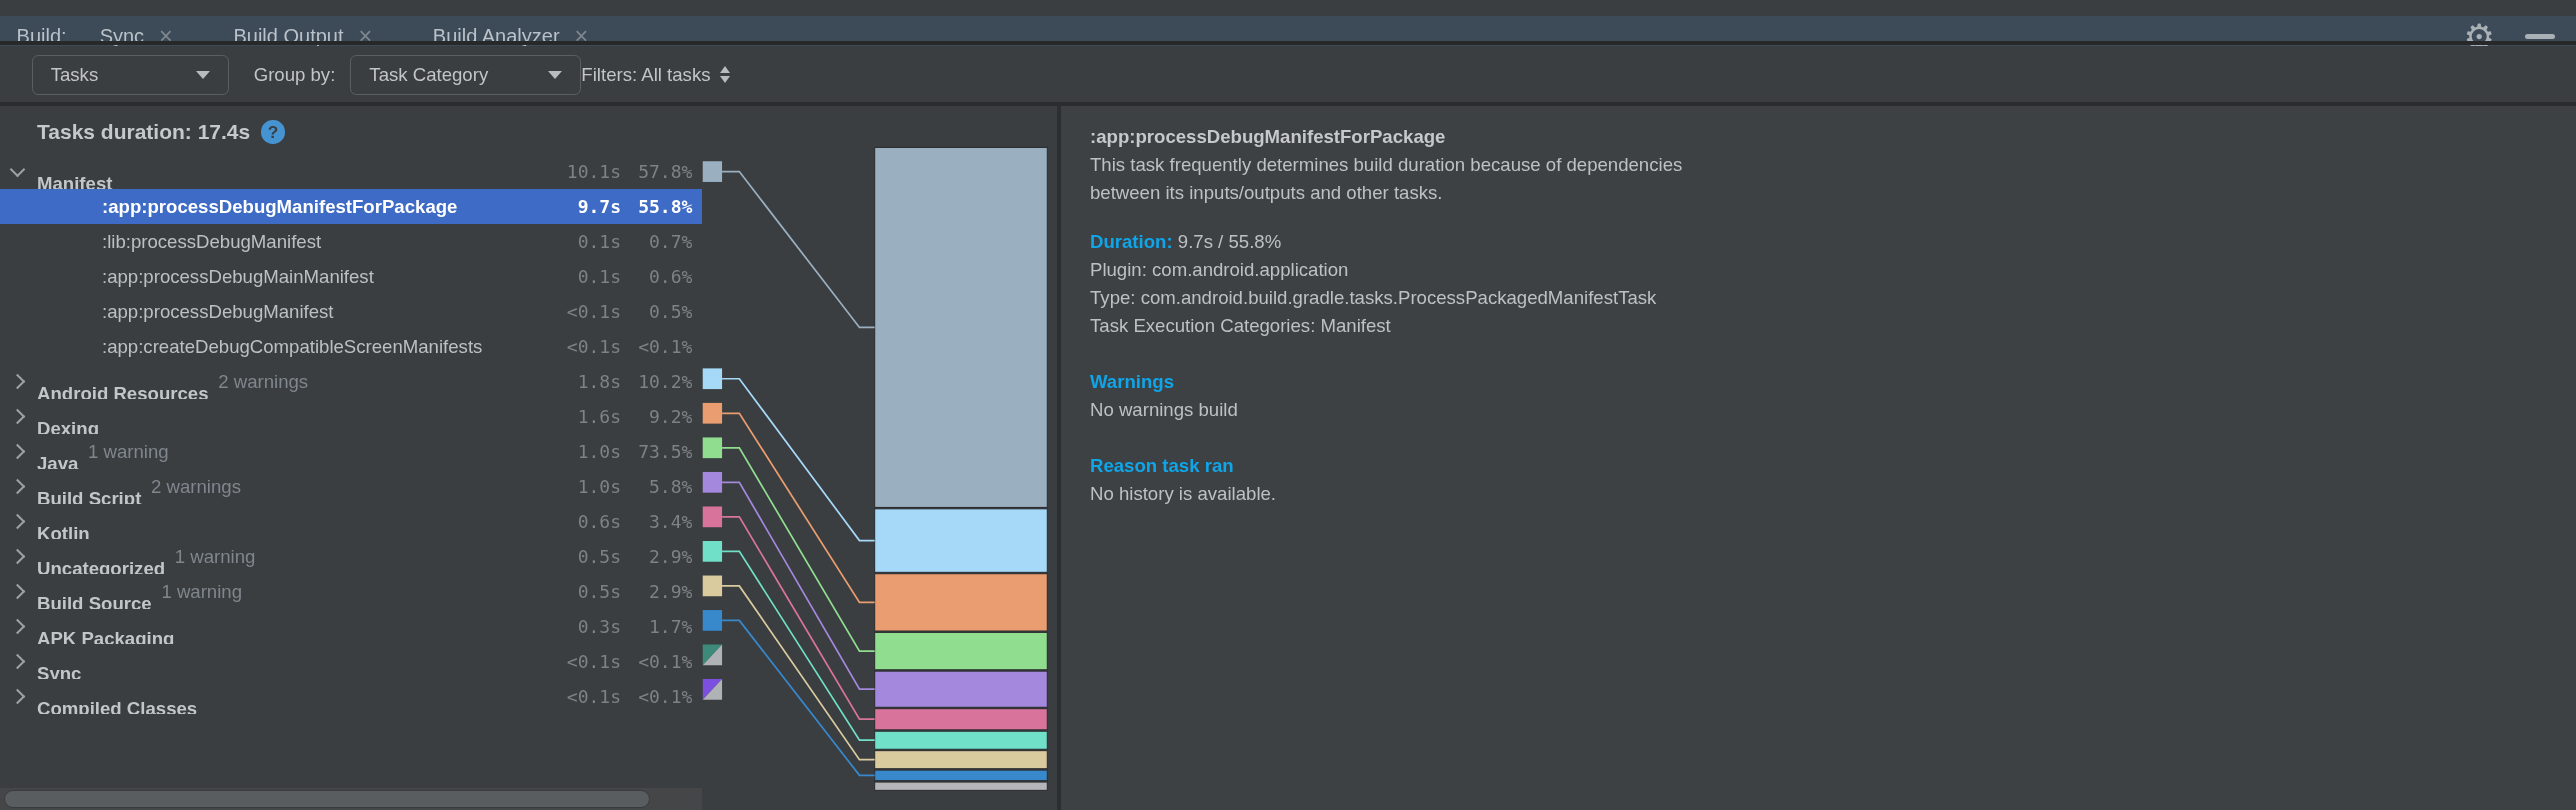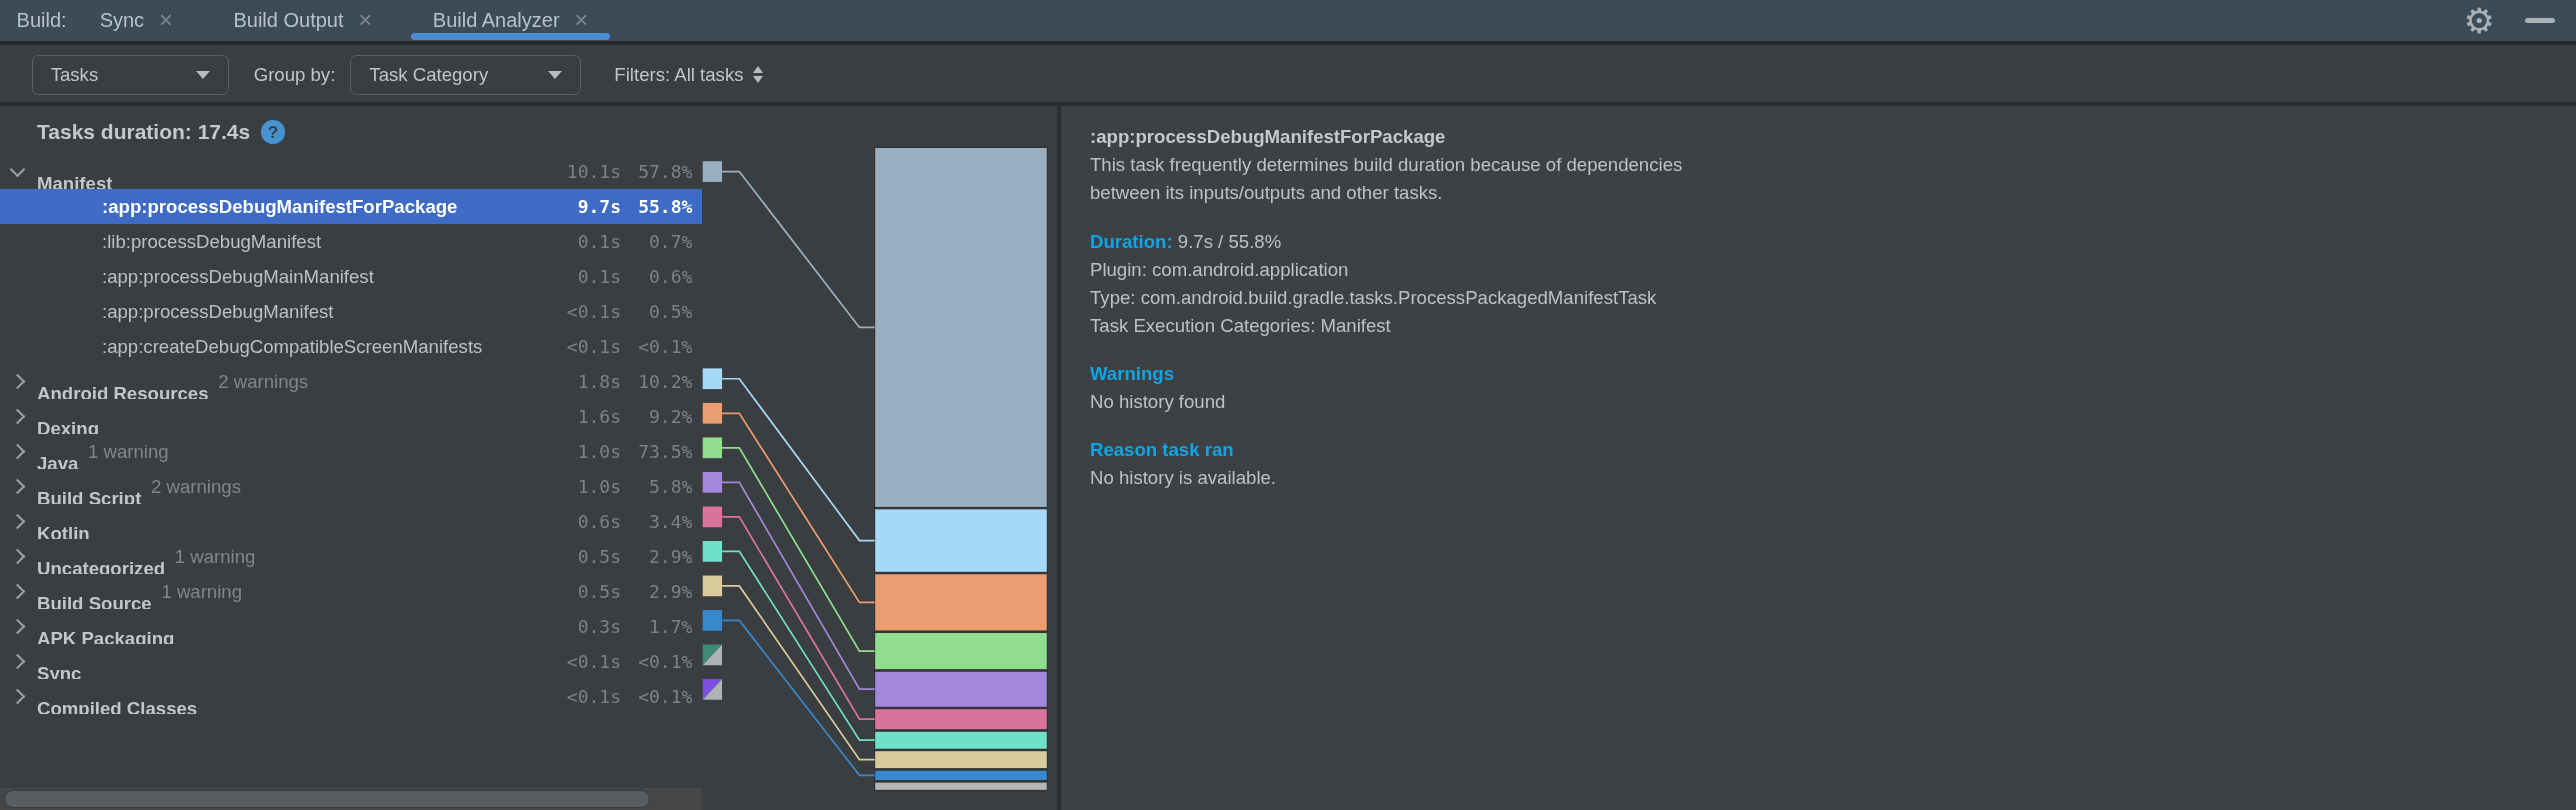--- a/index.html
+++ b/index.html
@@ -1,20 +1,20 @@
 <!DOCTYPE html>
 <html style="font-size:11px"><head>
 <meta charset="utf-8">
 <style>
   html,body{margin:0;padding:0;background:#3b3e40;}
   .app{position:relative;width:2576px;height:811px;overflow:hidden;
        font-family:"Liberation Sans",sans-serif;color:#bcc0c4;}
 
   
-  .tabbar{position:absolute;left:0;top:0;width:2576px;height:41px;background:#3d4a57;
+  .tabbar{position:absolute;left:0;top:16px;width:2576px;height:41px;background:#3d4a57;
           display:flex;align-items:center;}
   .tabbar-divider{position:absolute;left:0;top:41px;width:2576px;height:4.1px;background:#26282a;}
   .tb-title{margin-left:16.6px;font-size:20px;color:#bac1c9;}
   .tabs{display:flex;margin-left:11px;height:41px;}
   .tab{position:relative;display:flex;align-items:center;gap:15px;padding:0 22px;height:41px;
        font-size:20px;color:#bac1c9;cursor:default;margin-right:16.6px;}
   .tab-close{font-size:23.5px;color:#7f8890;line-height:1;}
   .tab.active::after{content:"";position:absolute;left:0;right:0;bottom:1.4px;height:6.2px;
        border-radius:3.5px;background:#4e8cd2;}
   .tb-right{margin-left:auto;display:flex;align-items:center;gap:30px;margin-right:21px;}
@@ -25,21 +25,21 @@
   .toolbar{position:absolute;left:0;top:46px;width:2576px;height:57px;background:#3b3e40;
            display:flex;align-items:center;font-size:18.6px;color:#c2c5c7;padding-left:22px;}
   .toolbar-divider{position:absolute;left:0;top:102px;width:2576px;height:3.5px;background:#2a2c2e;}
   .combo{height:40px;border:1.4px solid #5b5f61;border-radius:6.2px;display:flex;align-items:center;
          justify-content:space-between;padding:0 18px;box-sizing:border-box;}
   .combo-view{width:197px;margin-left:9.7px;}
   .combo-group{width:231px;margin-left:15px;}
   .caret{width:0;height:0;border-left:7px solid transparent;border-right:7px solid transparent;
          border-top:8.3px solid #b9bcbe;}
   .groupby-label{margin-left:25px;}
-  .filters{display:flex;align-items:center;margin-left:33px;}
+  .filters{display:flex;align-items:center;}
   .spinner{display:inline-flex;flex-direction:column;gap:3.5px;margin-left:9.7px;}
   .spinner i{display:block;width:0;height:0;border-left:5.5px solid transparent;border-right:5.5px solid transparent;}
   .spinner .up{border-bottom:7px solid #b9bcbe;}
   .spinner .dn{border-top:7px solid #b9bcbe;}
 
   
   .main{position:absolute;left:0;top:106px;width:2080px;height:705px;padding-left:44px;}
   .tree-panel{position:absolute;left:0;top:0;width:702px;height:705px;background:#3b3e40;}
   .tree-header{height:48px;display:flex;align-items:center;padding-left:37px;padding-top:4.1px;box-sizing:border-box;}
   .th-text{font-size:21px;font-weight:bold;color:#c5c9cd;}
@@ -70,21 +70,21 @@
 
   #chart-svg{position:absolute;left:702px;top:0;}
   .splitter{position:absolute;left:1057px;top:0;width:4.1px;height:705px;background:#2c2f31;}
 
   
   .details{position:absolute;left:1061px;top:0;width:1515px;height:705px;background:#3e4144;
            box-sizing:border-box;padding:16.6px 0 0 29px;font-size:18.6px;line-height:28px;color:#bdc1c4;}
   .d-title{font-weight:bold;color:#c6c9cc;}
   .d-bold{font-weight:bold;color:#0ea5e9;}
   .d-block{margin-top:21px;}
-  .d-block.gap{margin-top:20px;}
+  .d-block.gap{margin-top:28px;}
 </style>
 </head>
 <body>
 
 <div class="app">
 
   <div class="tabbar">
     <span class="tb-title">Build:</span>
     <div class="tabs" id="tabs">
         <div class="tab">
@@ -311,21 +311,21 @@
       <div class="d-desc">This task frequently determines build duration because of dependencies</div>
       <div class="d-desc">between its inputs/outputs and other tasks.</div>
       <div class="d-block">
         <div><span class="d-bold">Duration:</span><span> 9.7s / 55.8%</span></div>
         <div>Plugin: com.android.application</div>
         <div>Type: com.android.build.gradle.tasks.ProcessPackagedManifestTask</div>
         <div>Task Execution Categories: Manifest</div>
       </div>
       <div class="d-block gap">
         <div class="d-bold">Warnings</div>
-        <div>No history found</div>
+        <div>No warnings build</div>
       </div>
       <div class="d-block gap">
         <div class="d-bold">Reason task ran</div>
         <div>No history is available.</div>
       </div>
     </div>
 
   </div>
 </div>
 

